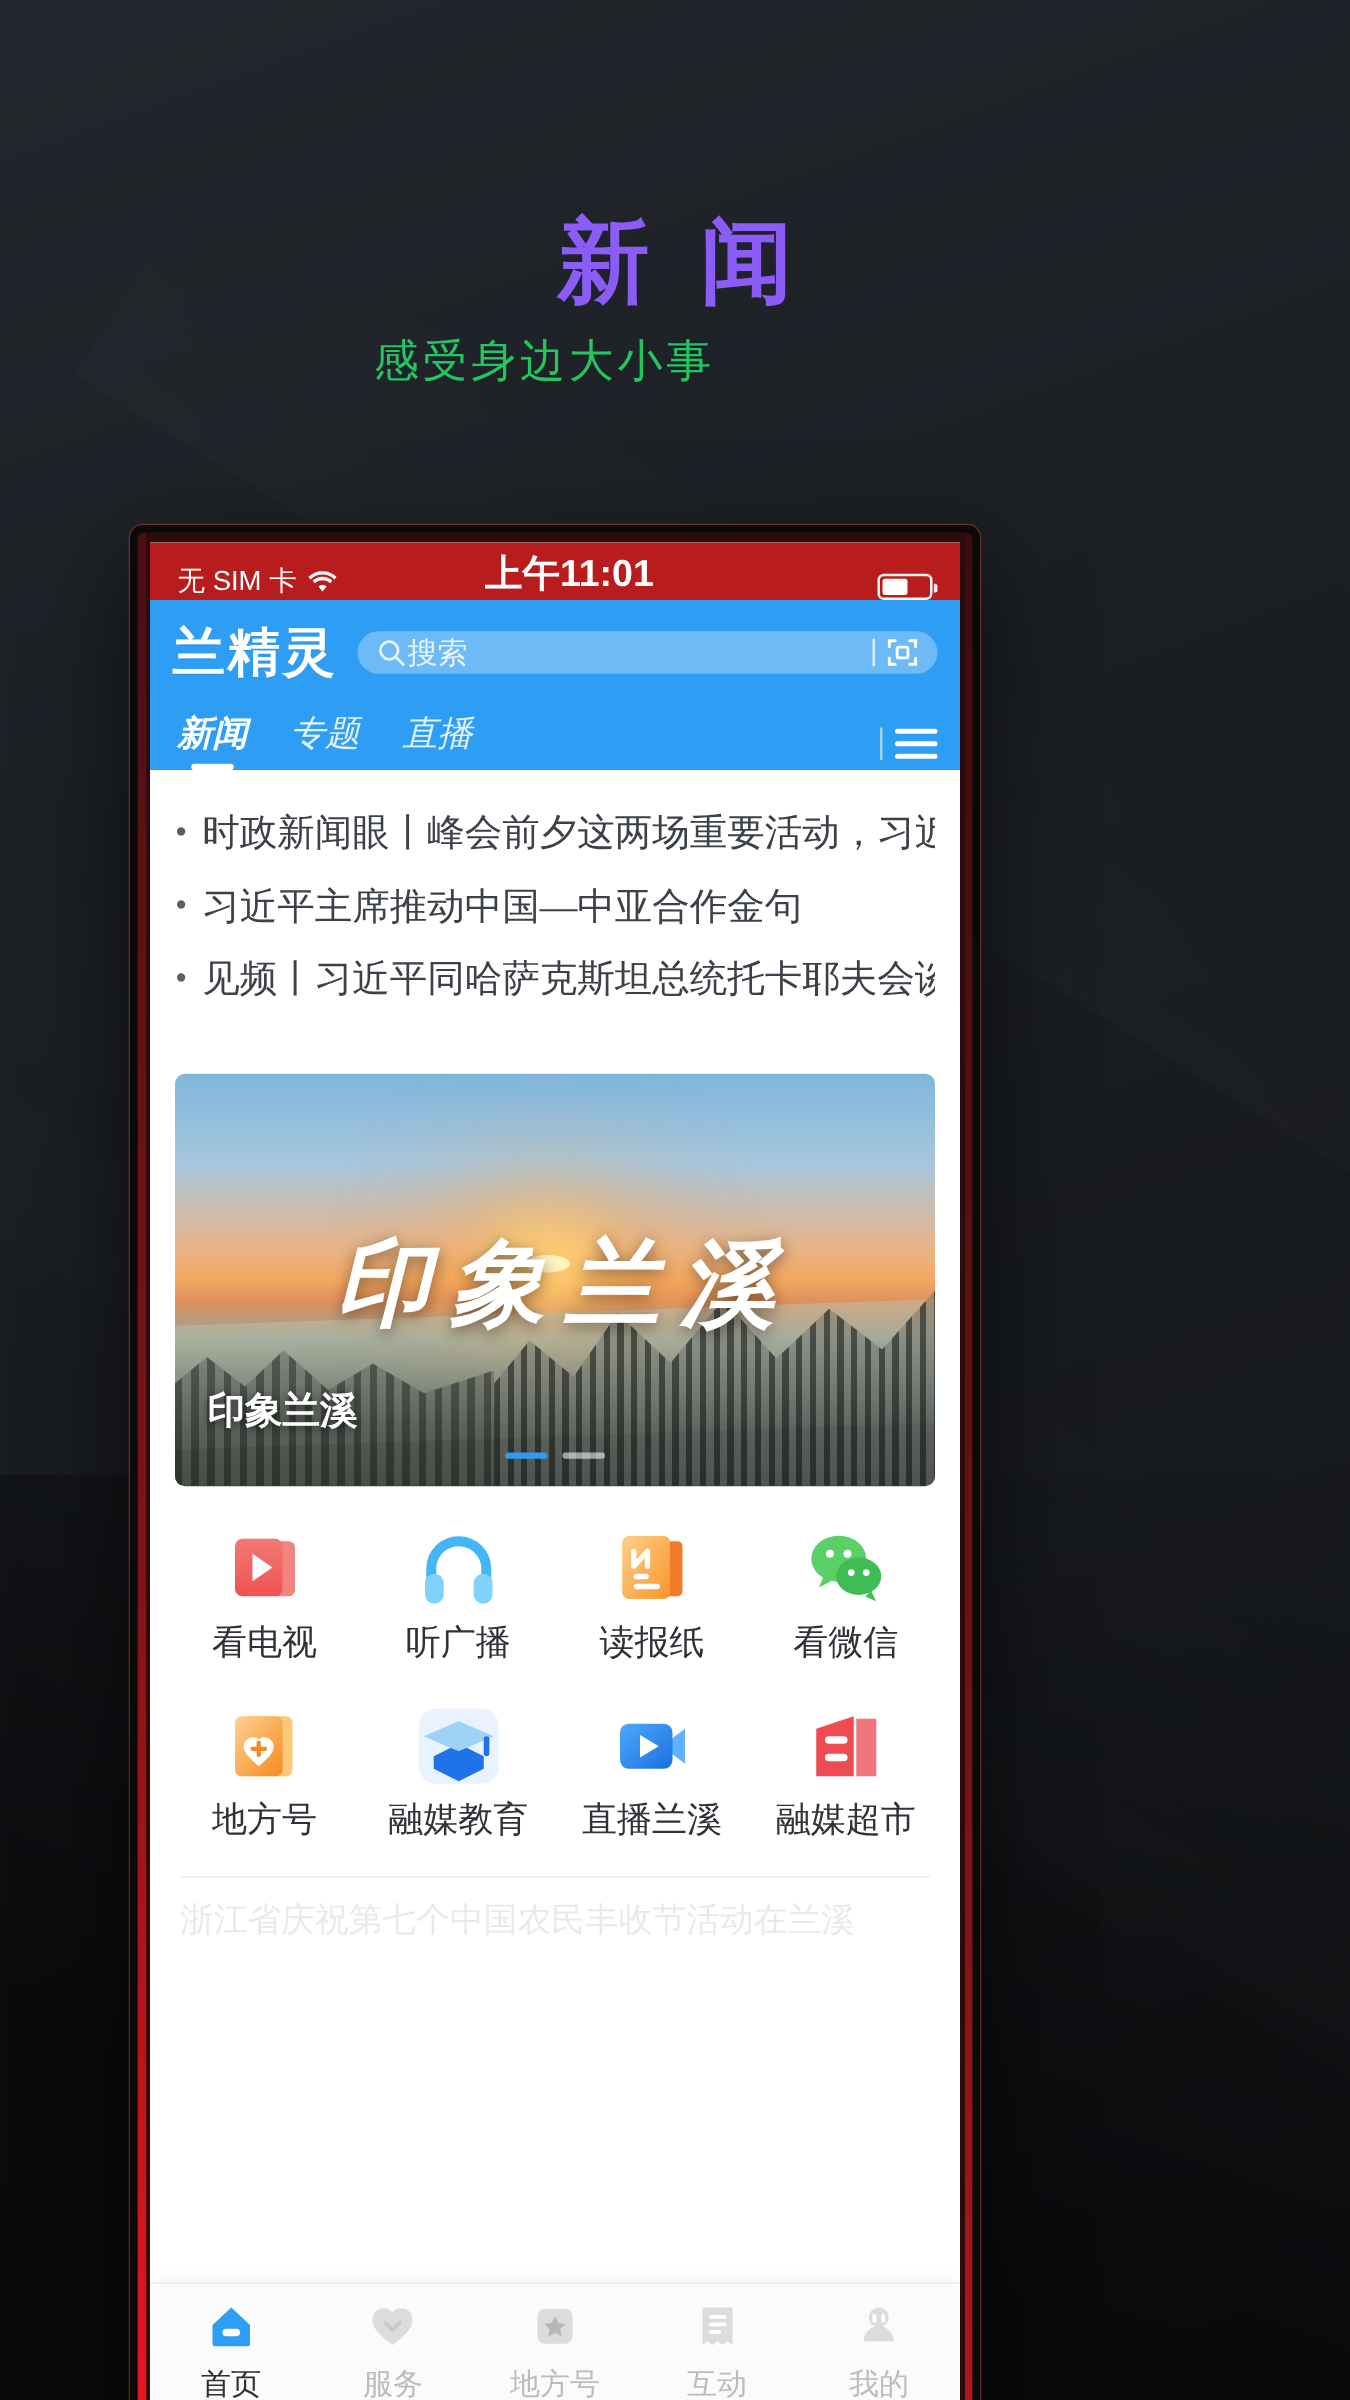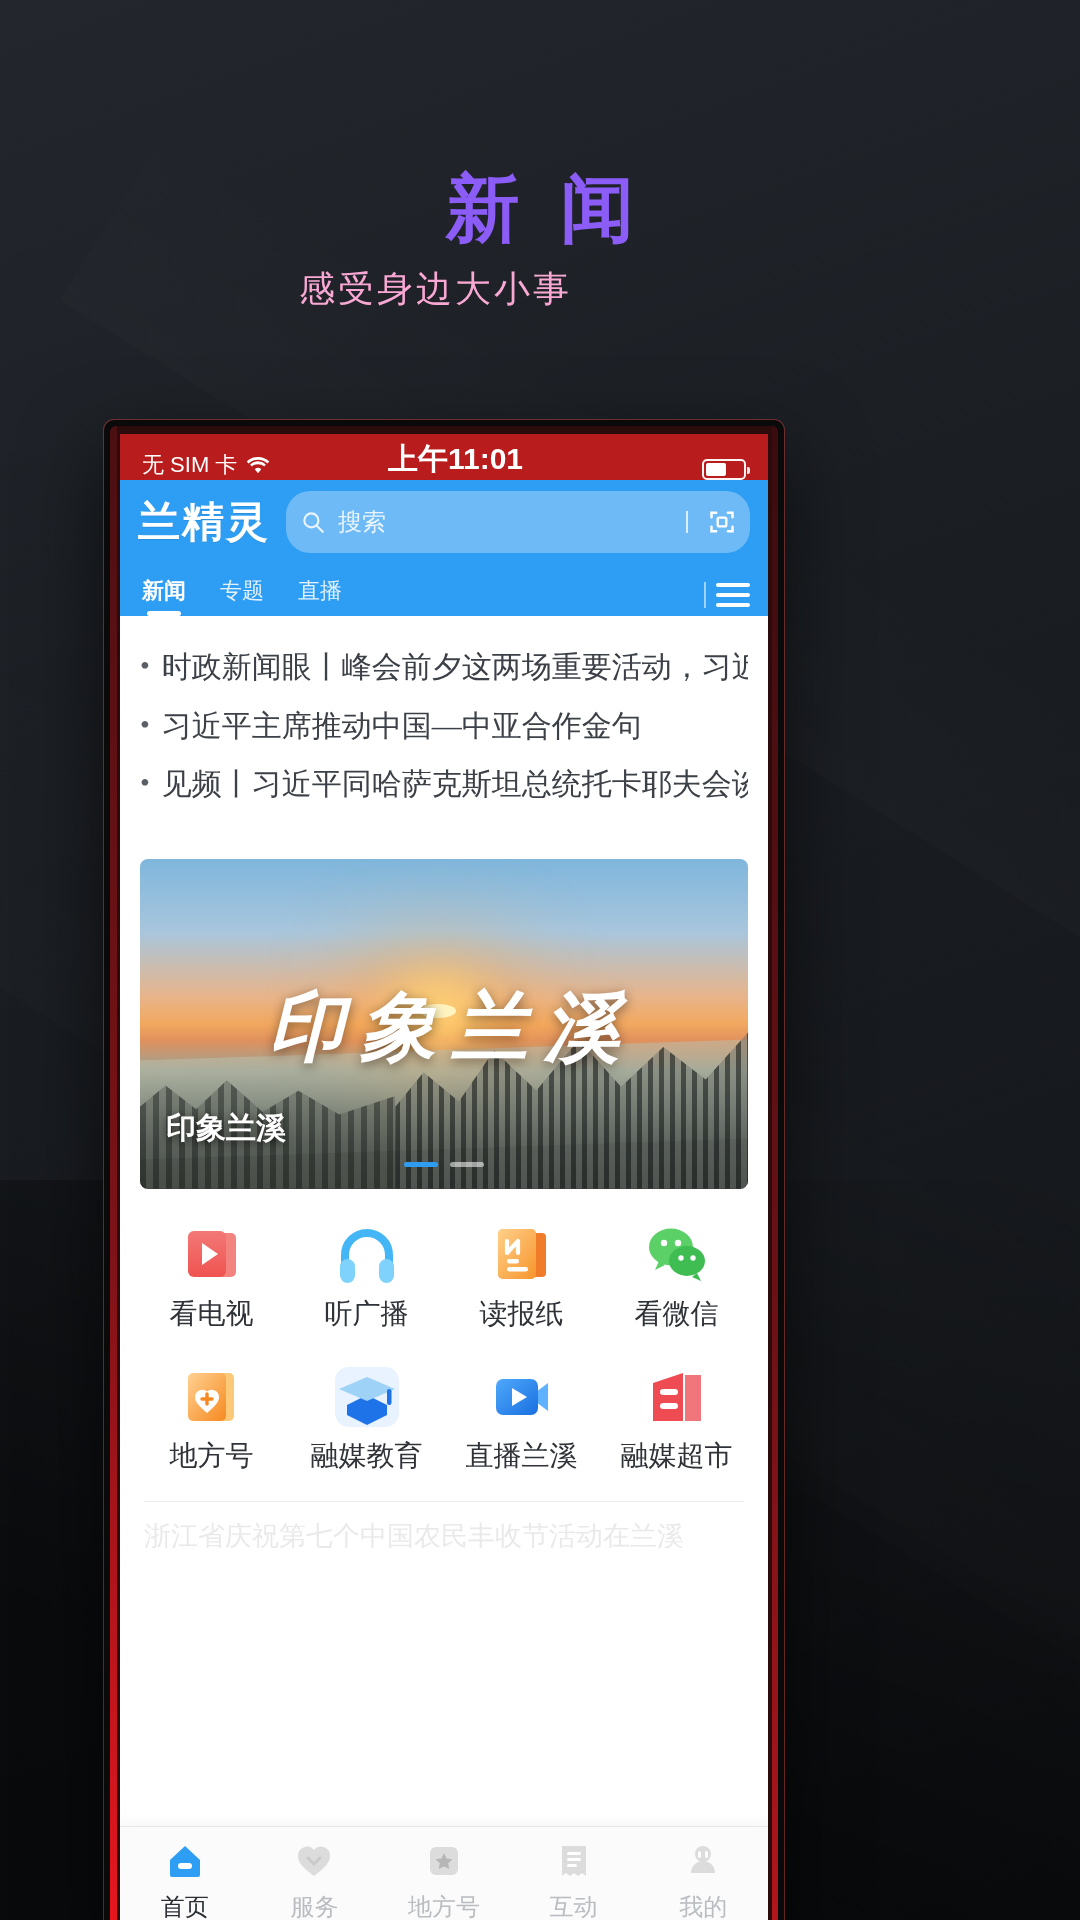--- a/index.html
+++ b/index.html
@@ -43,21 +43,21 @@
     text-align: center;
     color: #8b5cf6;
     font-size: 74px;
     font-weight: bold;
     letter-spacing: 10px;
     text-indent: 10px;
   }
   .promo-sub {
     position: absolute; top: 265px; left: 0; width: 868px;
     text-align: center;
-    color: #f9a8d4;
+    color: #22c55e;
     font-size: 36px;
     letter-spacing: 3px;
     text-indent: 3px;
   }
 
   
   .device {
     position: absolute;
     left: 104px; top: 420px;
     width: 680px; height: 1520px;
@@ -121,42 +121,42 @@
     padding: 10px 18px 0 18px;
   }
   .appbar-top { display:flex; align-items:center; gap: 16px; height: 64px;}
   .logo {
     color:#fff; font-size: 42px; font-weight: bold; letter-spacing: 2px;
     white-space: nowrap;
     text-shadow: 0 1px 0 rgba(0,0,0,.08);
   }
   .searchbox {
     flex: 1 1 auto;
-    height: 62px;
+    height: 34px;
     background: rgba(255,255,255,.30);
     border-radius: 24px;
     display:flex; align-items:center;
     padding: 0 14px;
-    gap: 12px;
     min-width: 0;
   }
   .search-ph { color:#eaf4fe; font-size: 24px; flex:1 1 auto; }
   .scan-div { width:2px; height:22px; background:rgba(255,255,255,.75); margin-right:8px;}
   .icon-svg { display:block; }
 
   .tabs {
     display:flex; align-items:flex-end;
     gap: 34px;
     height: 62px;
     padding-left: 4px;
     position: relative;
   }
   .tab {
-    color:#e3f1fd; font-size: 22px; padding-bottom: 10px; white-space:nowrap;
+    color:#e3f1fd; font-size: 28px; padding-bottom: 10px; white-space:nowrap;
     position: relative;
+    font-style: italic;
   }
   .tab.active { color:#ffffff; font-weight: bold; }
   .tab.active:after{
     content:""; position:absolute; left:50%; transform:translateX(-50%);
     bottom: 0px; width: 34px; height: 5px; background:#fff; border-radius:3px;
   }
   .tab-overflow{
     position:absolute; right: 0px; bottom: 8px;
     display:flex; align-items:center; gap:10px;
   }

